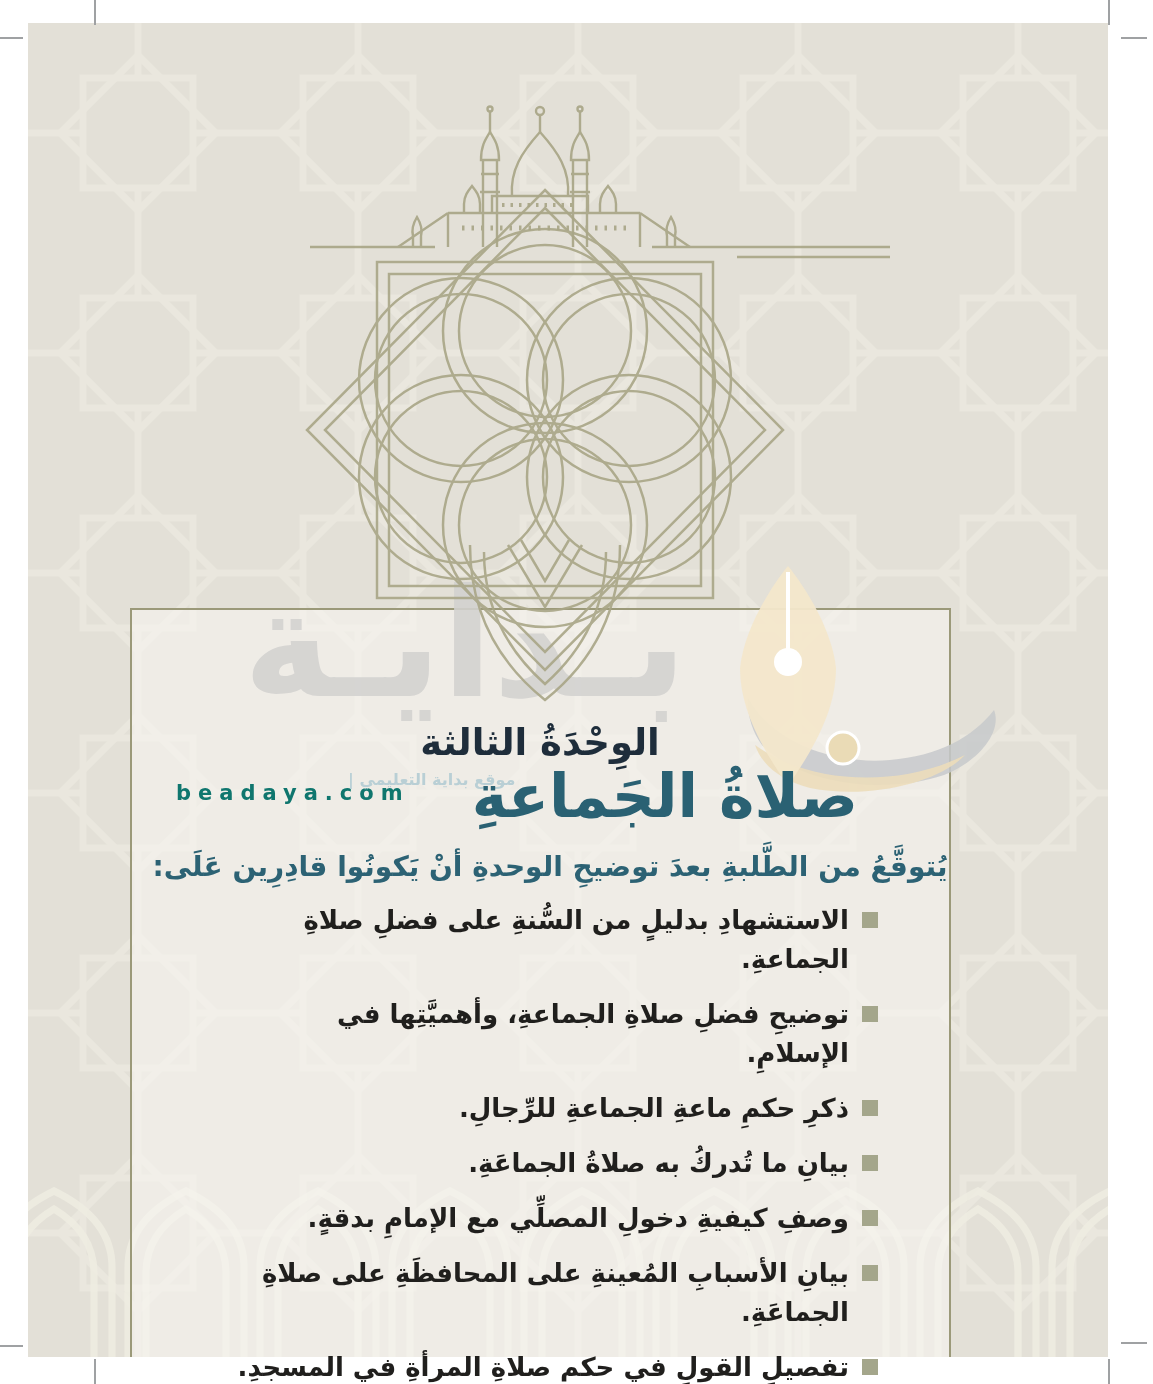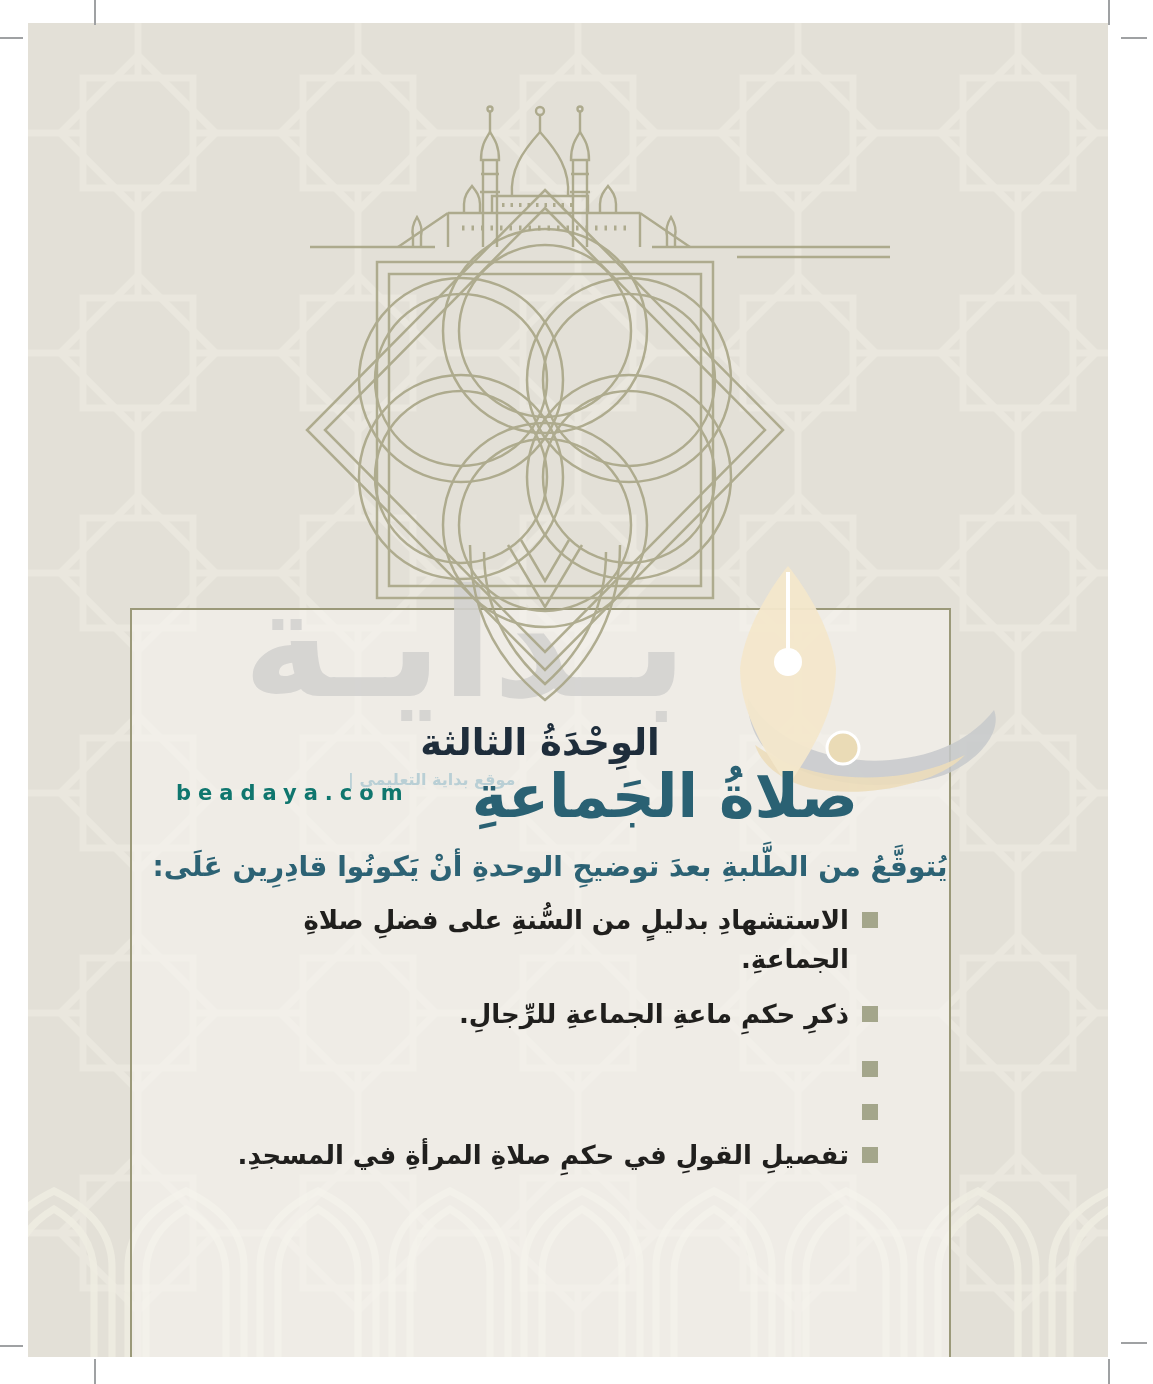--- a/index.html
+++ b/index.html
@@ -177,34 +177,44 @@
 <h1 class="title">صلاةُ الجَماعةِ</h1>
 <div class="lead">يُتوقَّعُ من الطَّلبةِ بعدَ توضيحِ الوحدةِ أنْ يَكونُوا قادِرِين عَلَى:</div>
 
 <div class="objectives" dir="rtl">
 
     <div class="objective">
       <span class="bullet"></span>
       <span class="obj-text">الاستشهادِ بدليلٍ من السُّنةِ على فضلِ صلاةِ الجماعةِ.</span>
     </div>
 
+    <div class="objective">
+      <span class="bullet"></span>
+      <span class="obj-text">توضيحِ فضلِ صلاةِ الجماعةِ، وأهميَّتِها في الإسلامِ.</span>
+    </div>
 
     <div class="objective">
       <span class="bullet"></span>
       <span class="obj-text">ذكرِ حكمِ ماعةِ الجماعةِ للرِّجالِ.</span>
     </div>
 
     <div class="objective">
       <span class="bullet"></span>
-    </div>
-
-    <div class="objective">
-      <span class="bullet"></span>
-    </div>
-
+      <span class="obj-text">بيانِ ما تُدركُ به صلاةُ الجماعَةِ.</span>
+    </div>
+
+    <div class="objective">
+      <span class="bullet"></span>
+      <span class="obj-text">وصفِ كيفيةِ دخولِ المصلِّي مع الإمامِ بدقةٍ.</span>
+    </div>
+
+    <div class="objective">
+      <span class="bullet"></span>
+      <span class="obj-text">بيانِ الأسبابِ المُعينةِ على المحافظَةِ على صلاةِ الجماعَةِ.</span>
+    </div>
 
     <div class="objective">
       <span class="bullet"></span>
       <span class="obj-text">تفصيلِ القولِ في حكمِ صلاةِ المرأةِ في المسجدِ.</span>
     </div>
   </div>
 
 <svg class="layer" viewBox="0 0 1153 1384">
   <g stroke="#9fa1a3" stroke-width="2">
     <line x1="95" y1="0" x2="95" y2="25"></line>

